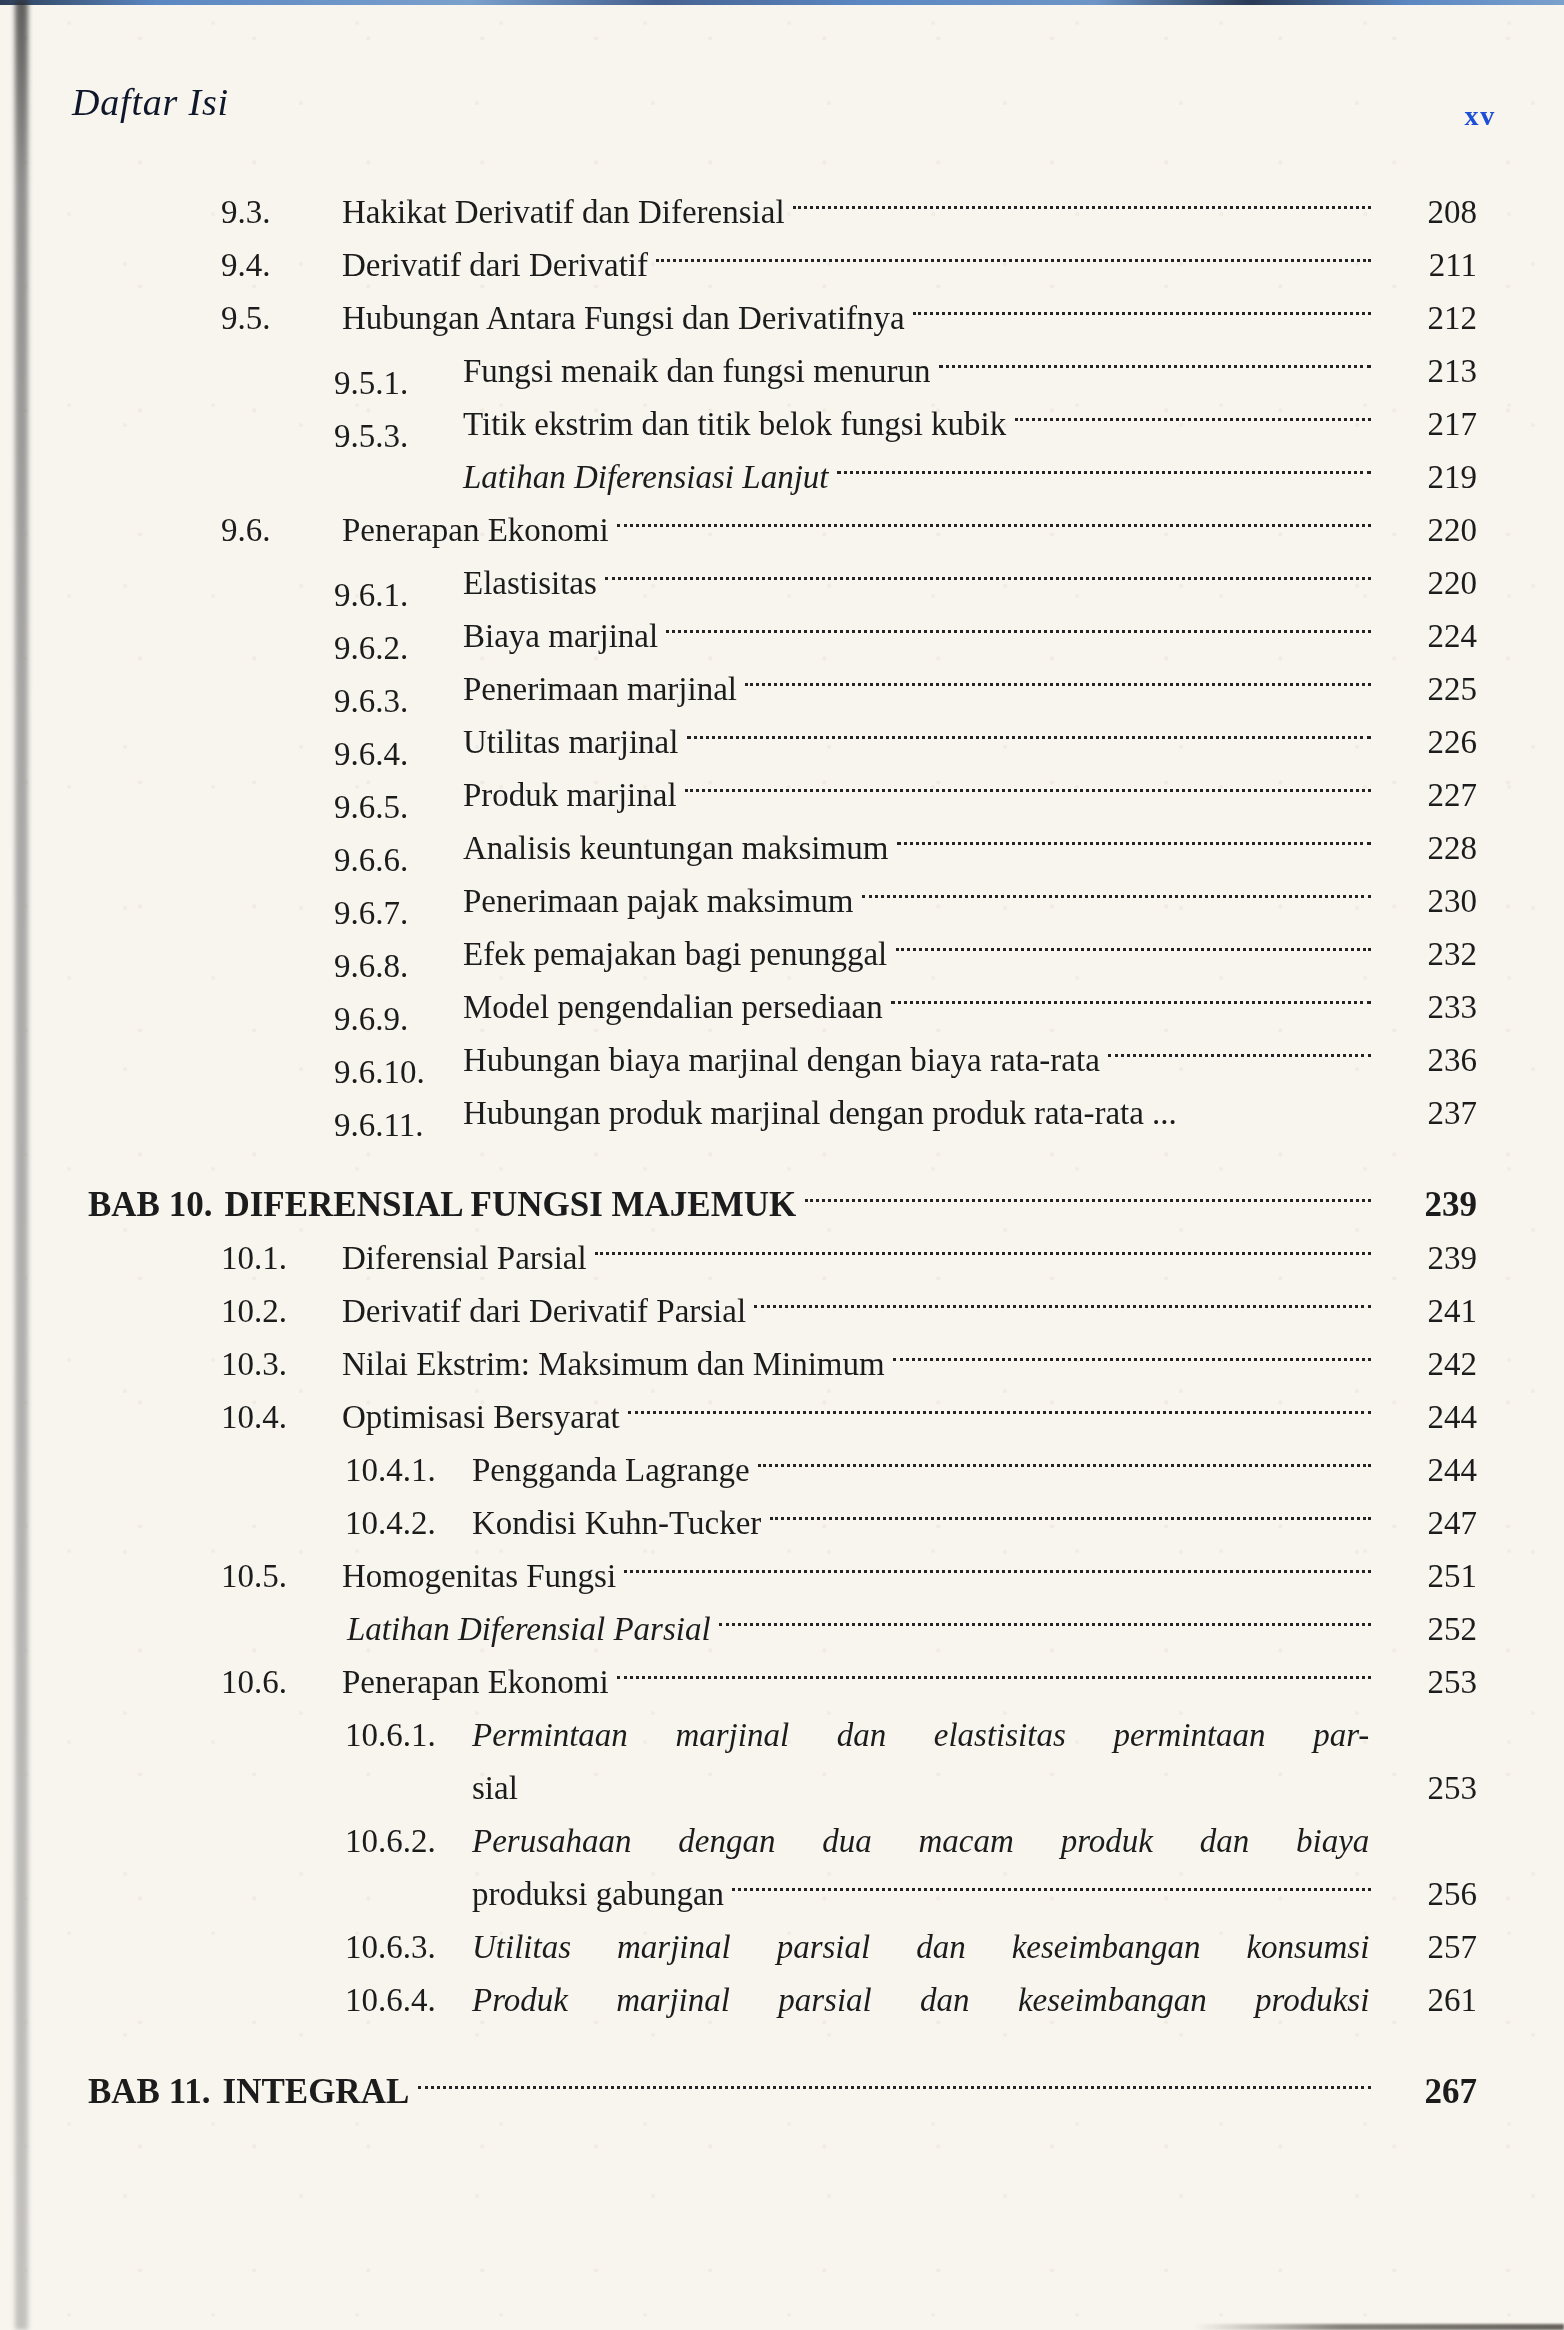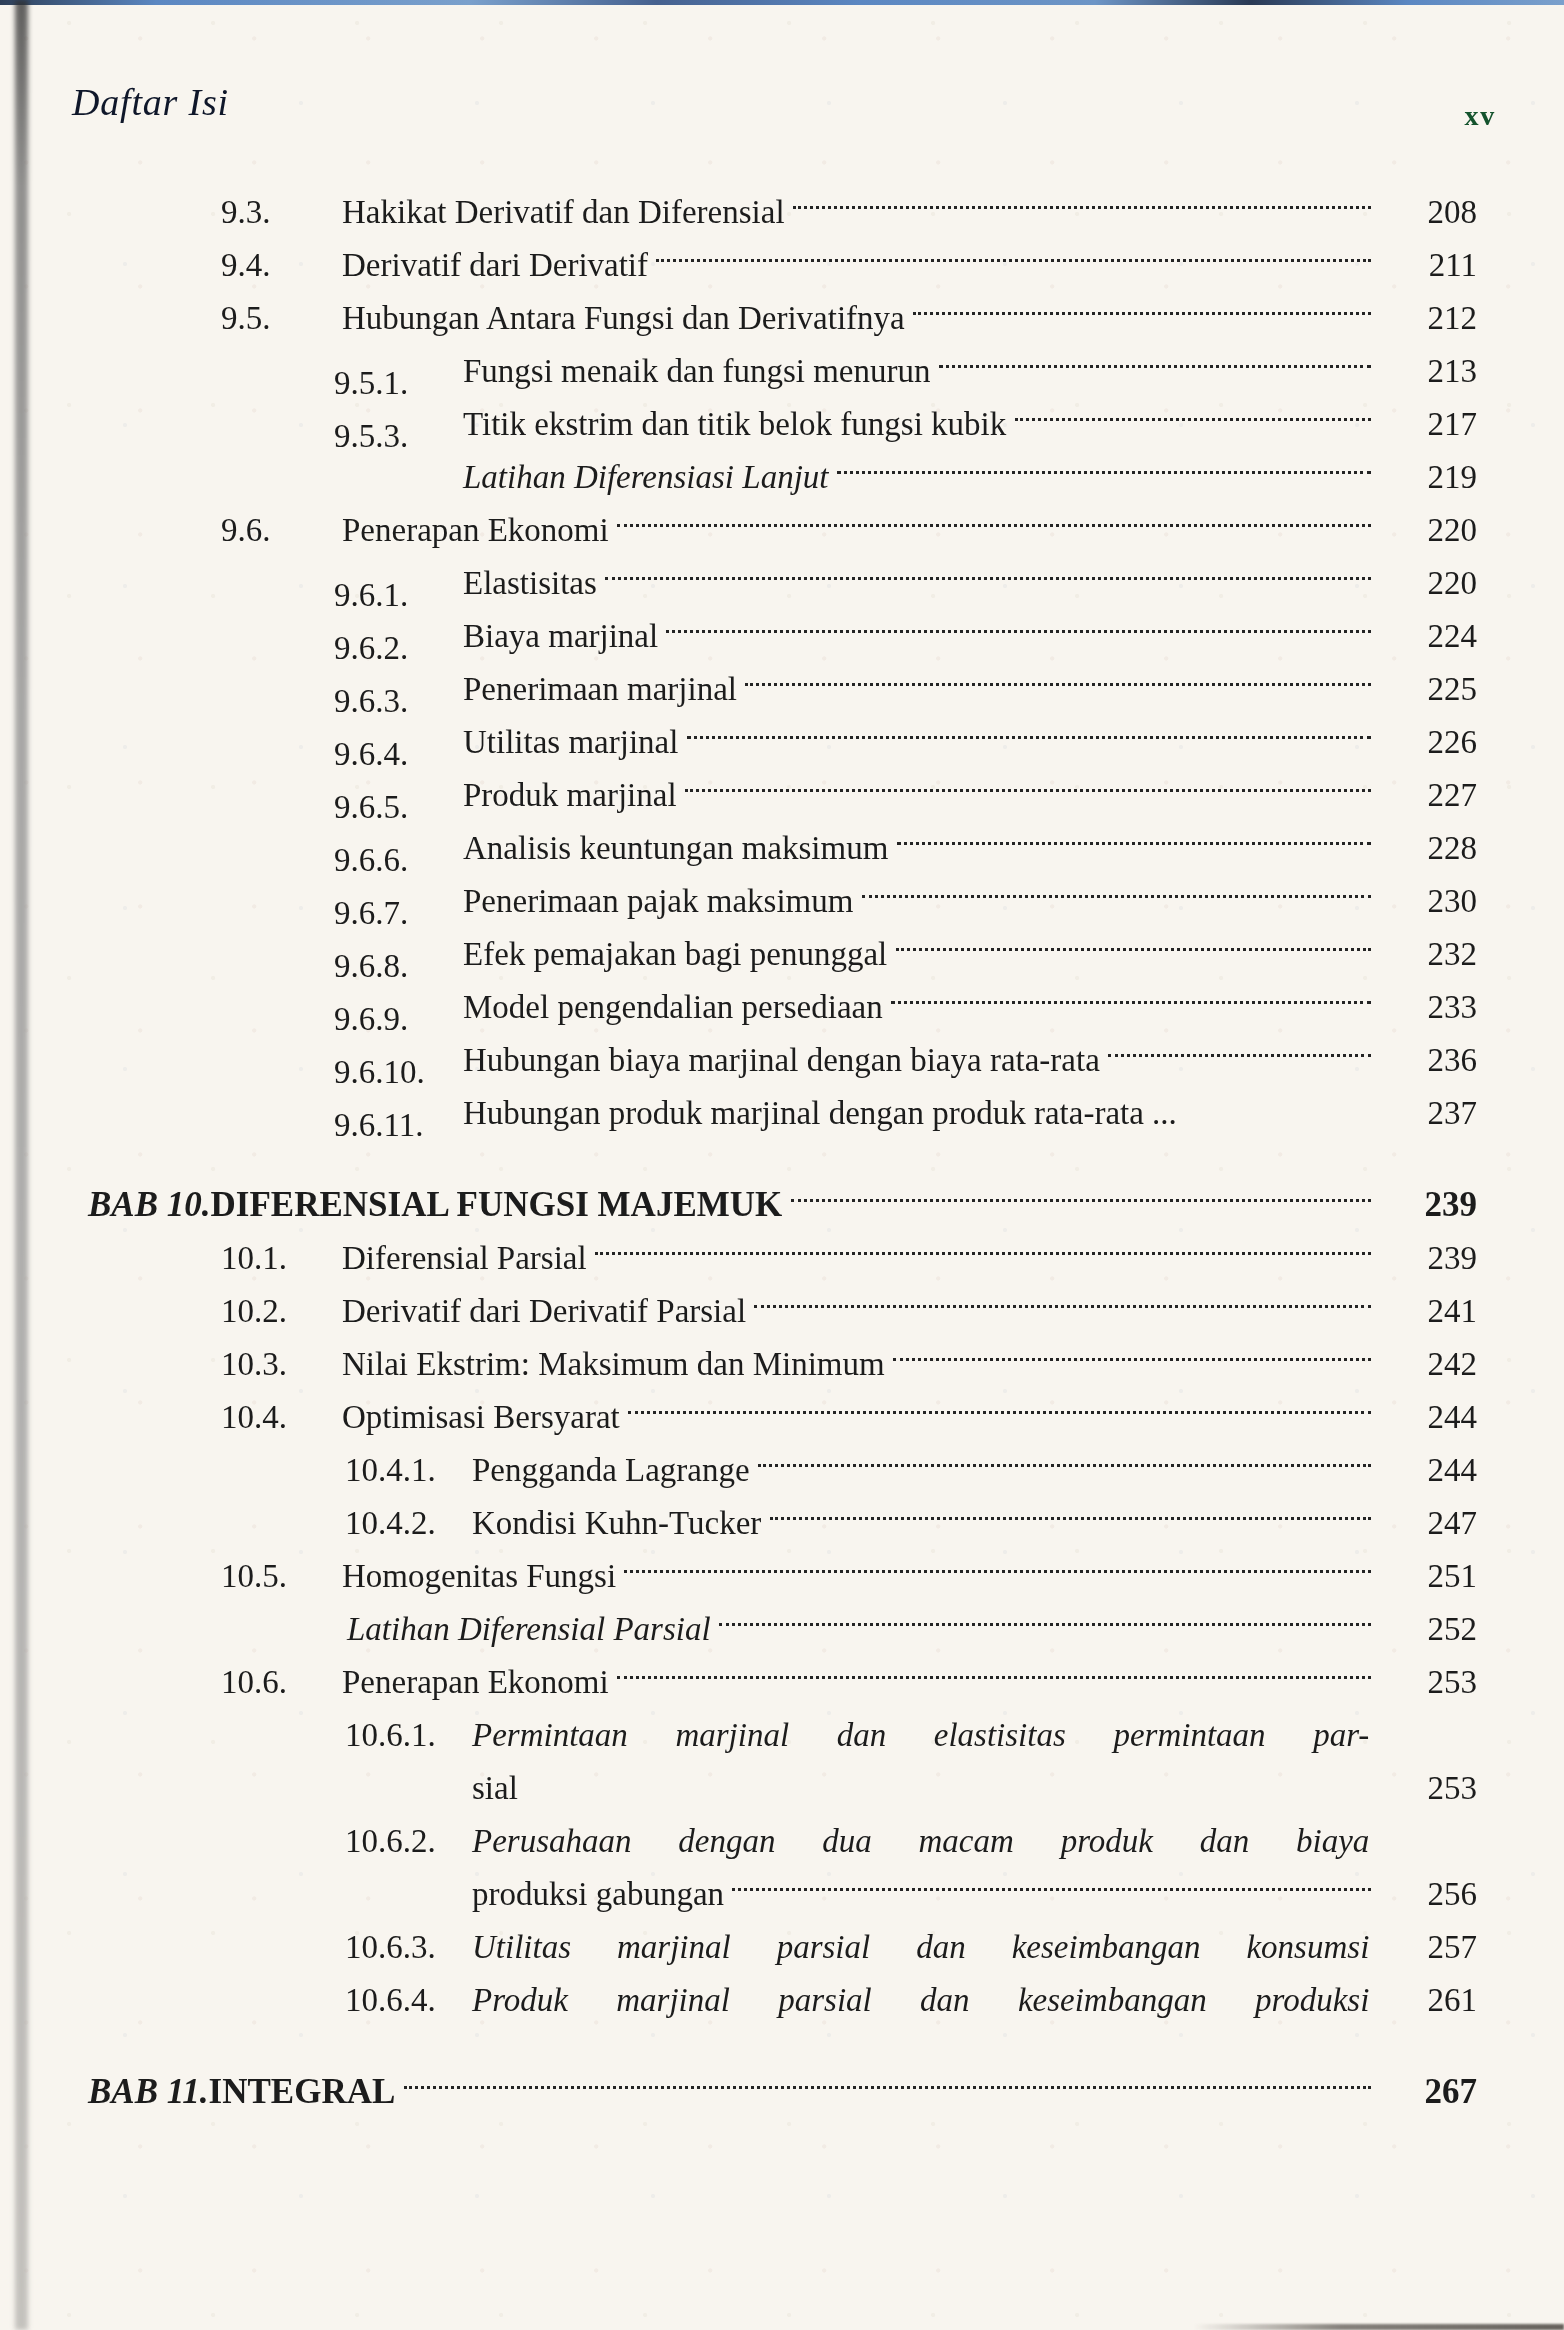--- a/index.html
+++ b/index.html
@@ -27,36 +27,36 @@
     position:absolute;left:1193px;top:2324px;width:371px;height:5.8px;
     background:linear-gradient(90deg,rgba(40,35,30,0),rgba(40,35,30,.55) 40%,rgba(40,35,30,.7));
     filter:blur(0.8px);
   }
   .hdr-left{
     position:absolute;left:72px;top:80px;
     font-style:italic;font-size:38px;letter-spacing:0.8px;color:#0f172a;
   }
   .hdr-right{
     position:absolute;right:68px;top:100px;
-    font-weight:bold;font-size:28px;color:#14532d;letter-spacing:1.7px;
+    font-weight:bold;font-size:28px;color:#1d4ed8;letter-spacing:1.7px;
   }
   .toc{
     position:absolute;left:88px;top:185px;width:1389px;
   }
   .row{display:flex;align-items:center;height:53px;font-size:33px;line-height:48px;white-space:nowrap;}
   .row .num{flex:0 0 auto;}
   .row .title{flex:0 1 auto;overflow:visible;}
   .l1 .num{margin-left:133px;width:121px;}
   .l2 .num{margin-left:246px;width:129px;margin-top:25px;}
   .l2b .num{margin-left:257px;width:127px;}
   .italic-deep .title{margin-left:375px;font-style:italic;}
   .italic-mid .title{margin-left:259px;font-style:italic;}
   .cont .title{margin-left:384px;}
   .bab{font-weight:bold;font-size:35px;}
-  .bab .num{margin-right:0;font-style:italic;}
+  .bab .num{margin-right:12px;}
   .gap{margin-top:39px;}
   .dots{flex:1 1 auto;border-bottom:3.3px dotted #242424;margin:0 10px 8.3px 8.3px;min-width:16.7px;}
   .fill{flex:1 1 auto;}
   .pg{flex:0 0 96px;text-align:right;}
   .justify .title{flex:1 1 auto;white-space:normal;text-align:justify;text-align-last:justify;margin-right:11.7px;font-style:italic;}
 </style>
 </head>
 <body>
 
 <div class="top-line"></div>

